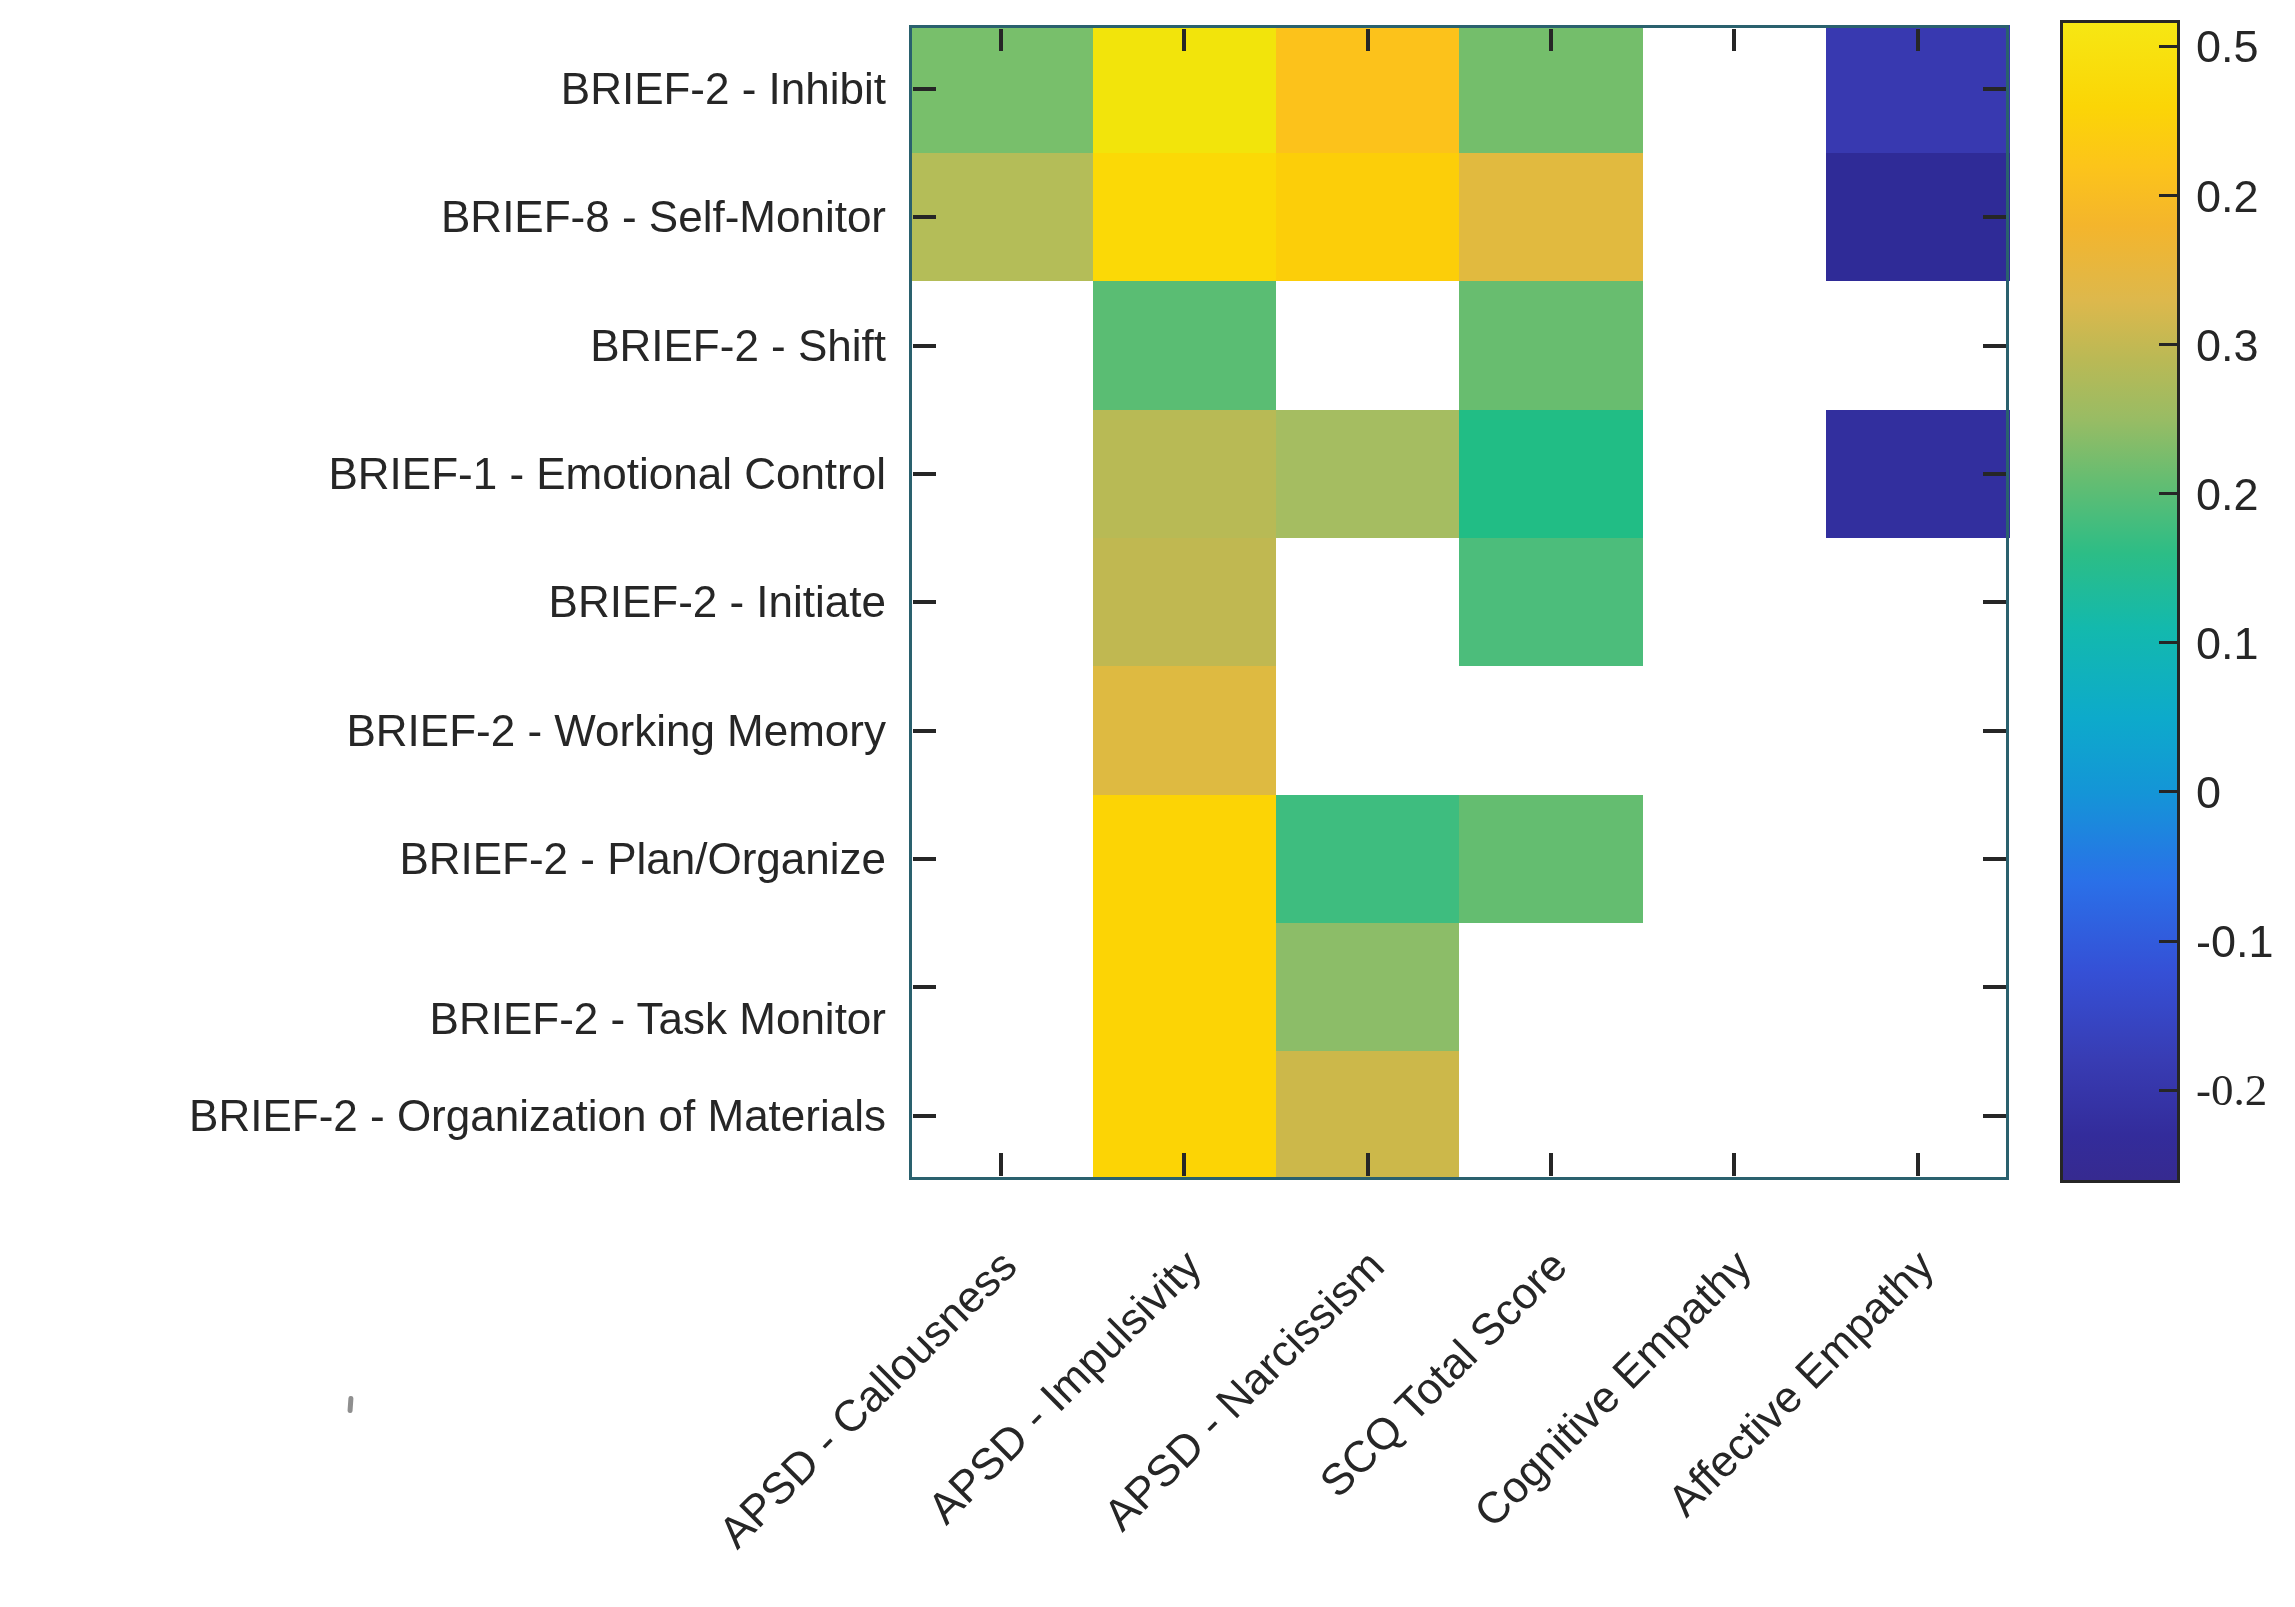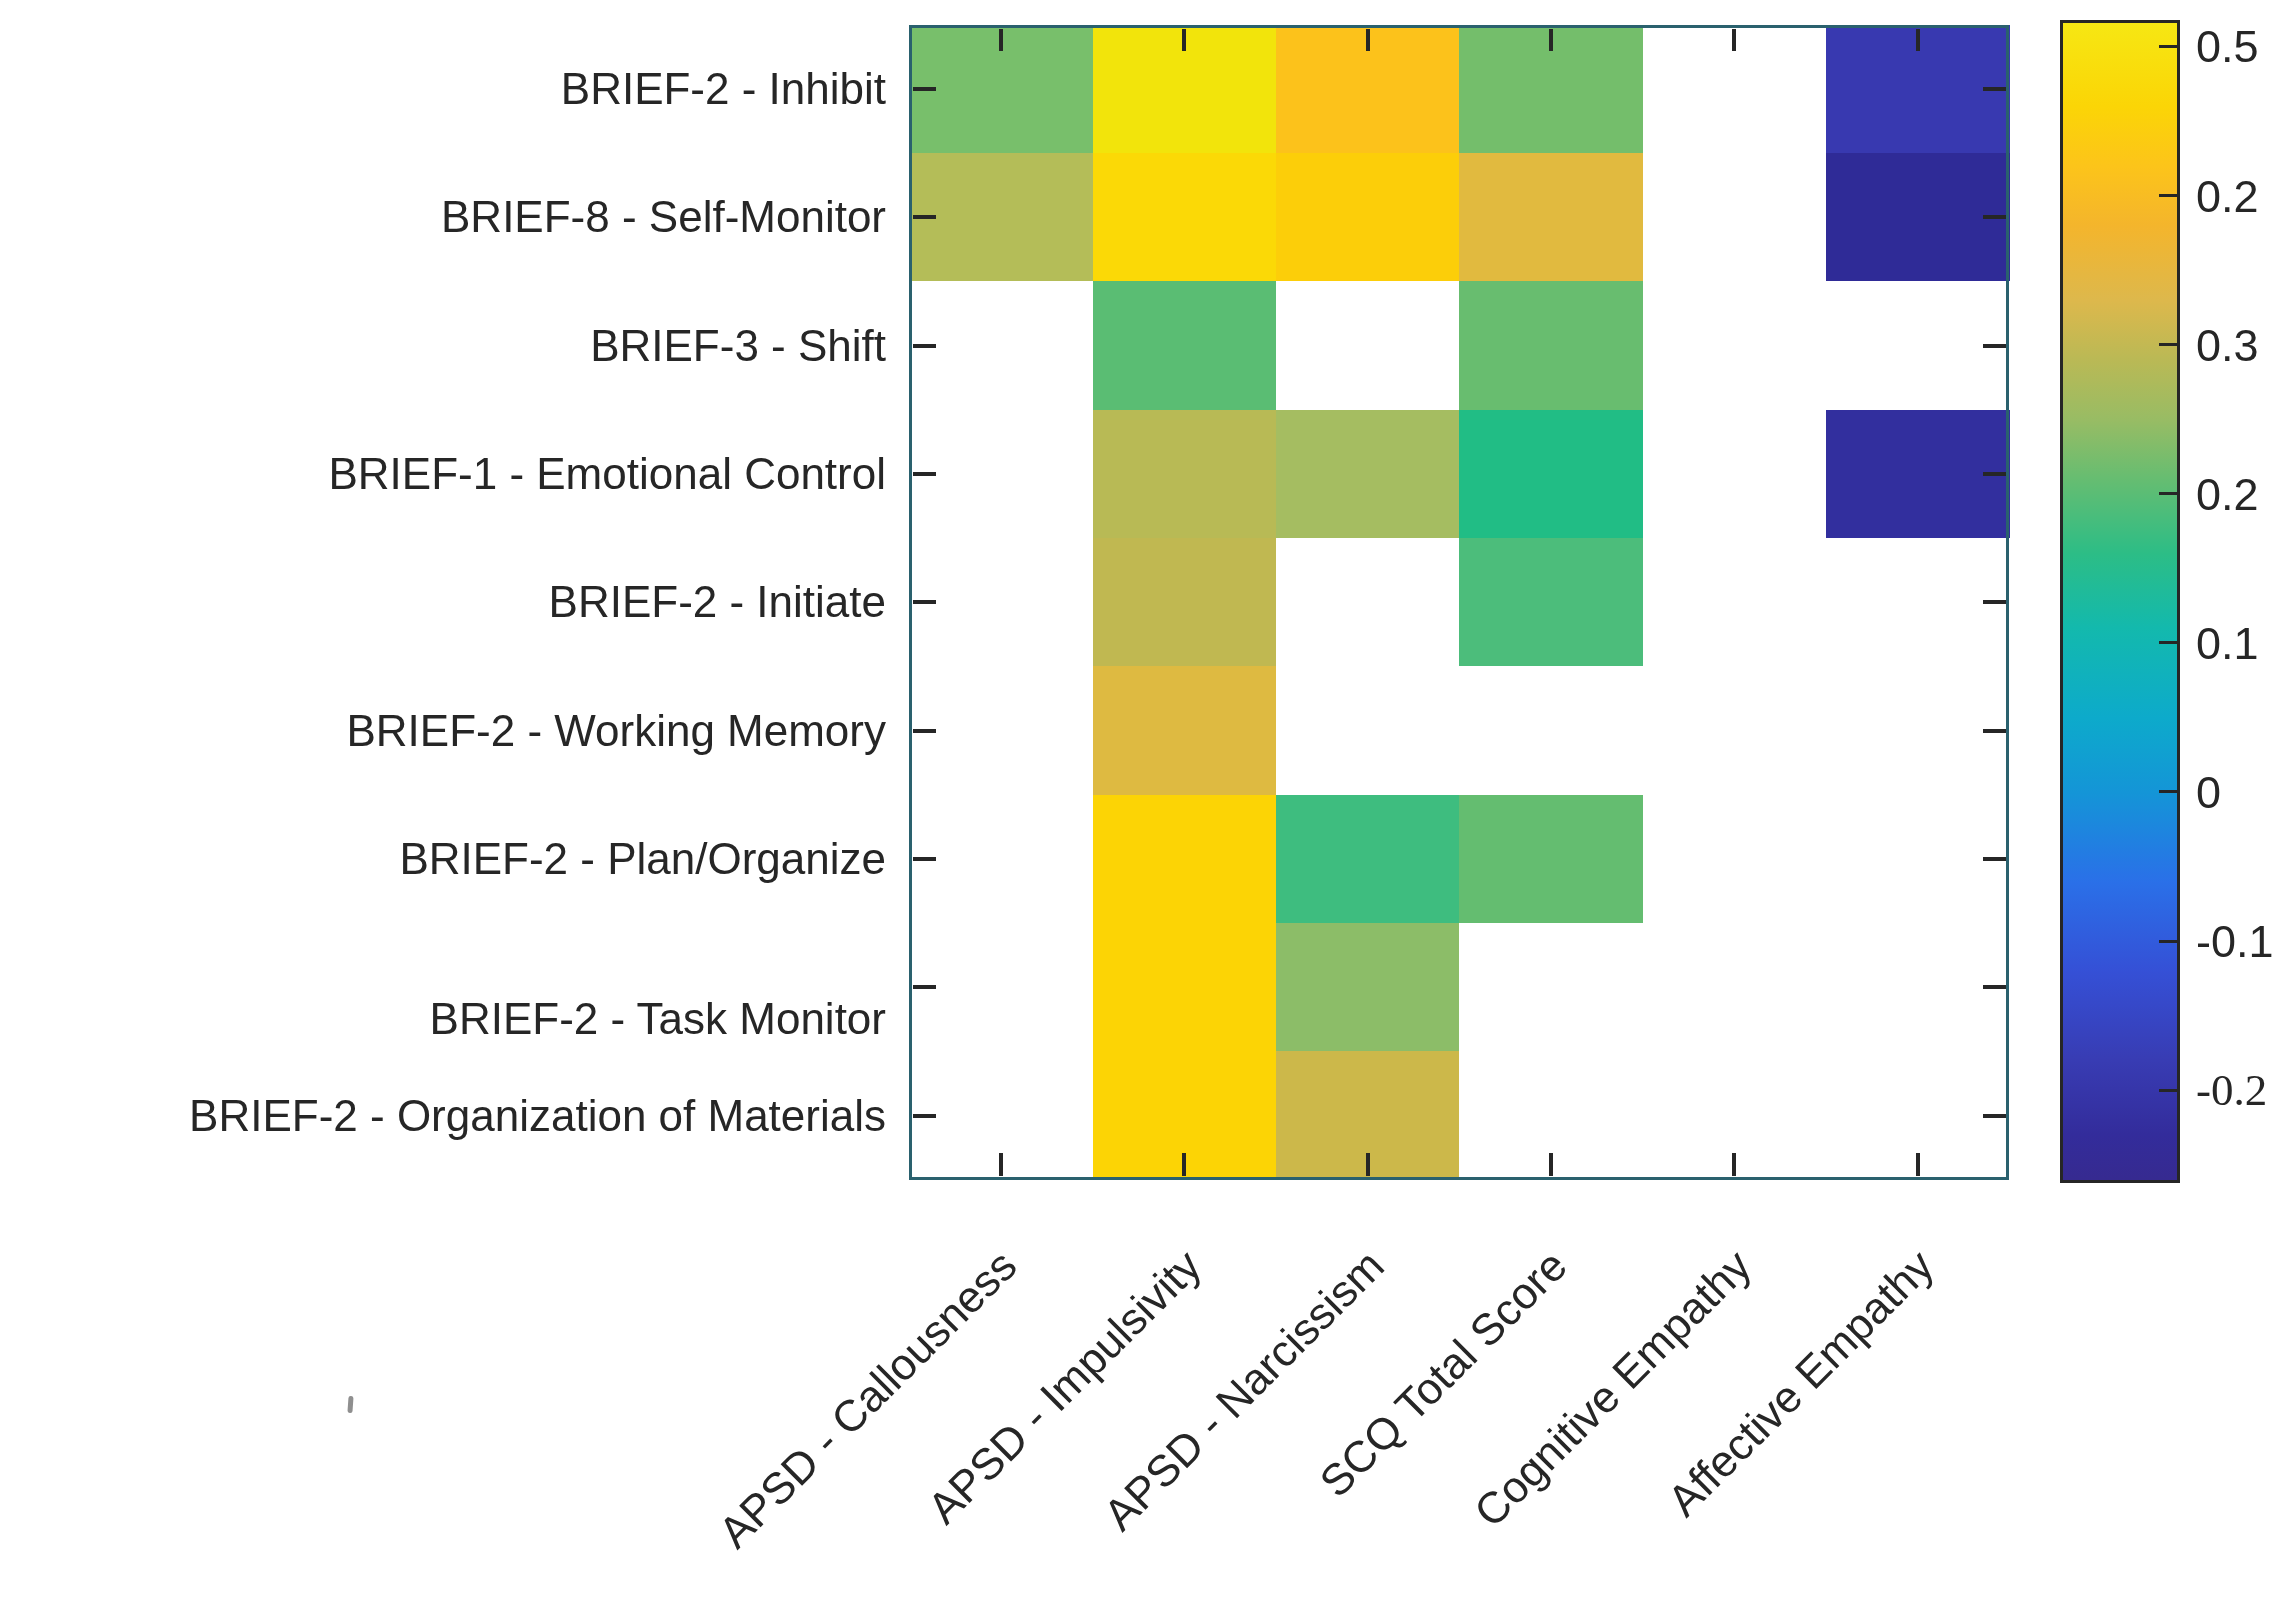--- a/index.html
+++ b/index.html
@@ -123,21 +123,21 @@
       <div class="tick" style="left: 913px; top: 857px; width: 22.5px; height: 3.8px;"></div>
       <div class="tick" style="left: 1983px; top: 857px; width: 22.5px; height: 3.8px;"></div>
       <div class="tick" style="left: 913px; top: 985px; width: 22.5px; height: 3.8px;"></div>
       <div class="tick" style="left: 1983px; top: 985px; width: 22.5px; height: 3.8px;"></div>
       <div class="tick" style="left: 913px; top: 1114px; width: 22.5px; height: 3.8px;"></div>
       <div class="tick" style="left: 1983px; top: 1114px; width: 22.5px; height: 3.8px;"></div>
     </div>
   <div id="ylabels">
       <div class="ylab" style="right: 1409px; top: 89px;">BRIEF-2 - Inhibit</div>
       <div class="ylab" style="right: 1409px; top: 217px;">BRIEF-8 - Self-Monitor</div>
-      <div class="ylab" style="right: 1409px; top: 346px;">BRIEF-3 - Shift</div>
+      <div class="ylab" style="right: 1409px; top: 346px;">BRIEF-2 - Shift</div>
       <div class="ylab" style="right: 1409px; top: 474px;">BRIEF-1 - Emotional Control</div>
       <div class="ylab" style="right: 1409px; top: 602px;">BRIEF-2 - Initiate</div>
       <div class="ylab" style="right: 1409px; top: 731px;">BRIEF-2 - Working Memory</div>
       <div class="ylab" style="right: 1409px; top: 859px;">BRIEF-2 - Plan/Organize</div>
       <div class="ylab" style="right: 1409px; top: 987px; margin-top: 32px;">BRIEF-2 - Task Monitor</div>
       <div class="ylab" style="right: 1409px; top: 1116px;">BRIEF-2 - Organization of Materials</div>
     </div>
   <div id="xlabels">
       <div class="xlab" style="right: 1286px; top: 1228px;">APSD - Callousness</div>
       <div class="xlab" style="right: 1102px; top: 1228px;">APSD - Impulsivity</div>

